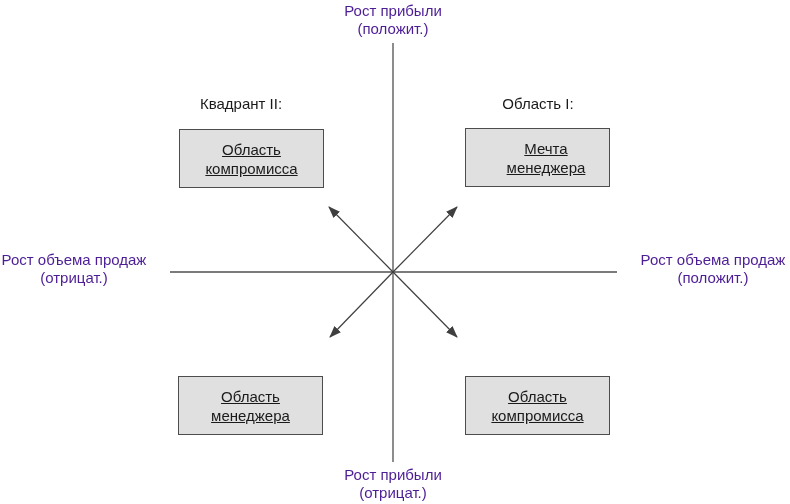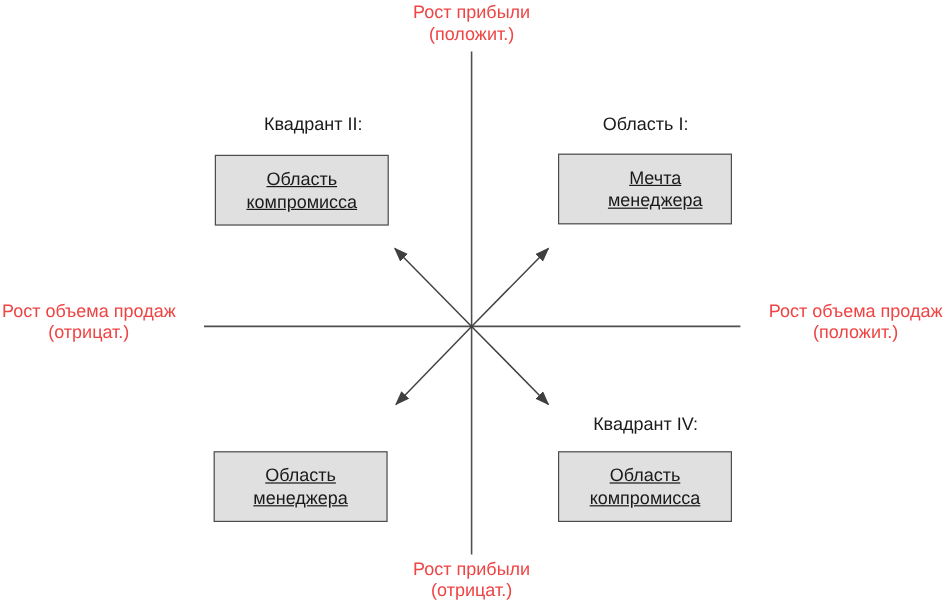--- a/index.html
+++ b/index.html
@@ -22,35 +22,35 @@
     top: 0;
     width: 790px;
     height: 504px;
   }
   .label {
     position: absolute;
     font-size: 15px;
     line-height: 18px;
     text-align: center;
     white-space: pre-line;
-    color: #ef4444;
+    color: #4c1d95;
   }
   .axis-label-top    { left: 293px; top: 2px;   width: 200px; }
   .axis-label-bottom { left: 293px; top: 466px; width: 200px; }
   .axis-label-left   { left: 0px;   top: 251px; width: 148px; }
   .axis-label-right  { left: 636px; top: 251px; width: 154px; }
   .q-title {
     position: absolute;
     font-size: 15px;
     line-height: 18px;
     text-align: center;
     width: 160px;
     white-space: pre-line;
   }
-  .q-title-ii  { left: 181px; top: 95px;  }
+  .q-title-ii  { left: 161px; top: 95px;  }
   .q-title-i   { left: 458px; top: 95px;  }
   .q-title-iii { left: 171px; top: 345px; }
   .q-title-iv  { left: 458px; top: 345px; }
   .q-box {
     position: absolute;
     width: 145px;
     height: 59px;
     background: #e0e0e0;
     border: 1.5px solid #4d4d4d;
     box-sizing: border-box;
@@ -94,21 +94,20 @@
 (положит.)</div>
   <div class="label axis-label-bottom">Рост прибыли
 (отрицат.)</div>
   <div class="label axis-label-left">Рост объема продаж
 (отрицат.)</div>
   <div class="label axis-label-right">Рост объема продаж
 (положит.)</div>
 
   <div class="q-title q-title-ii">Квадрант II:</div>
   <div class="q-title q-title-i">Область I:</div>
-  <div class="q-title q-title-iv">Квадрант IV:</div>
 
   <div class="q-box q-box-ii">Область
 компромисса</div>
   <div class="q-box q-box-i">Мечта
 менеджера</div>
   <div class="q-box q-box-iii">Область
 менеджера</div>
   <div class="q-box q-box-iv">Область
 компромисса</div>
 

